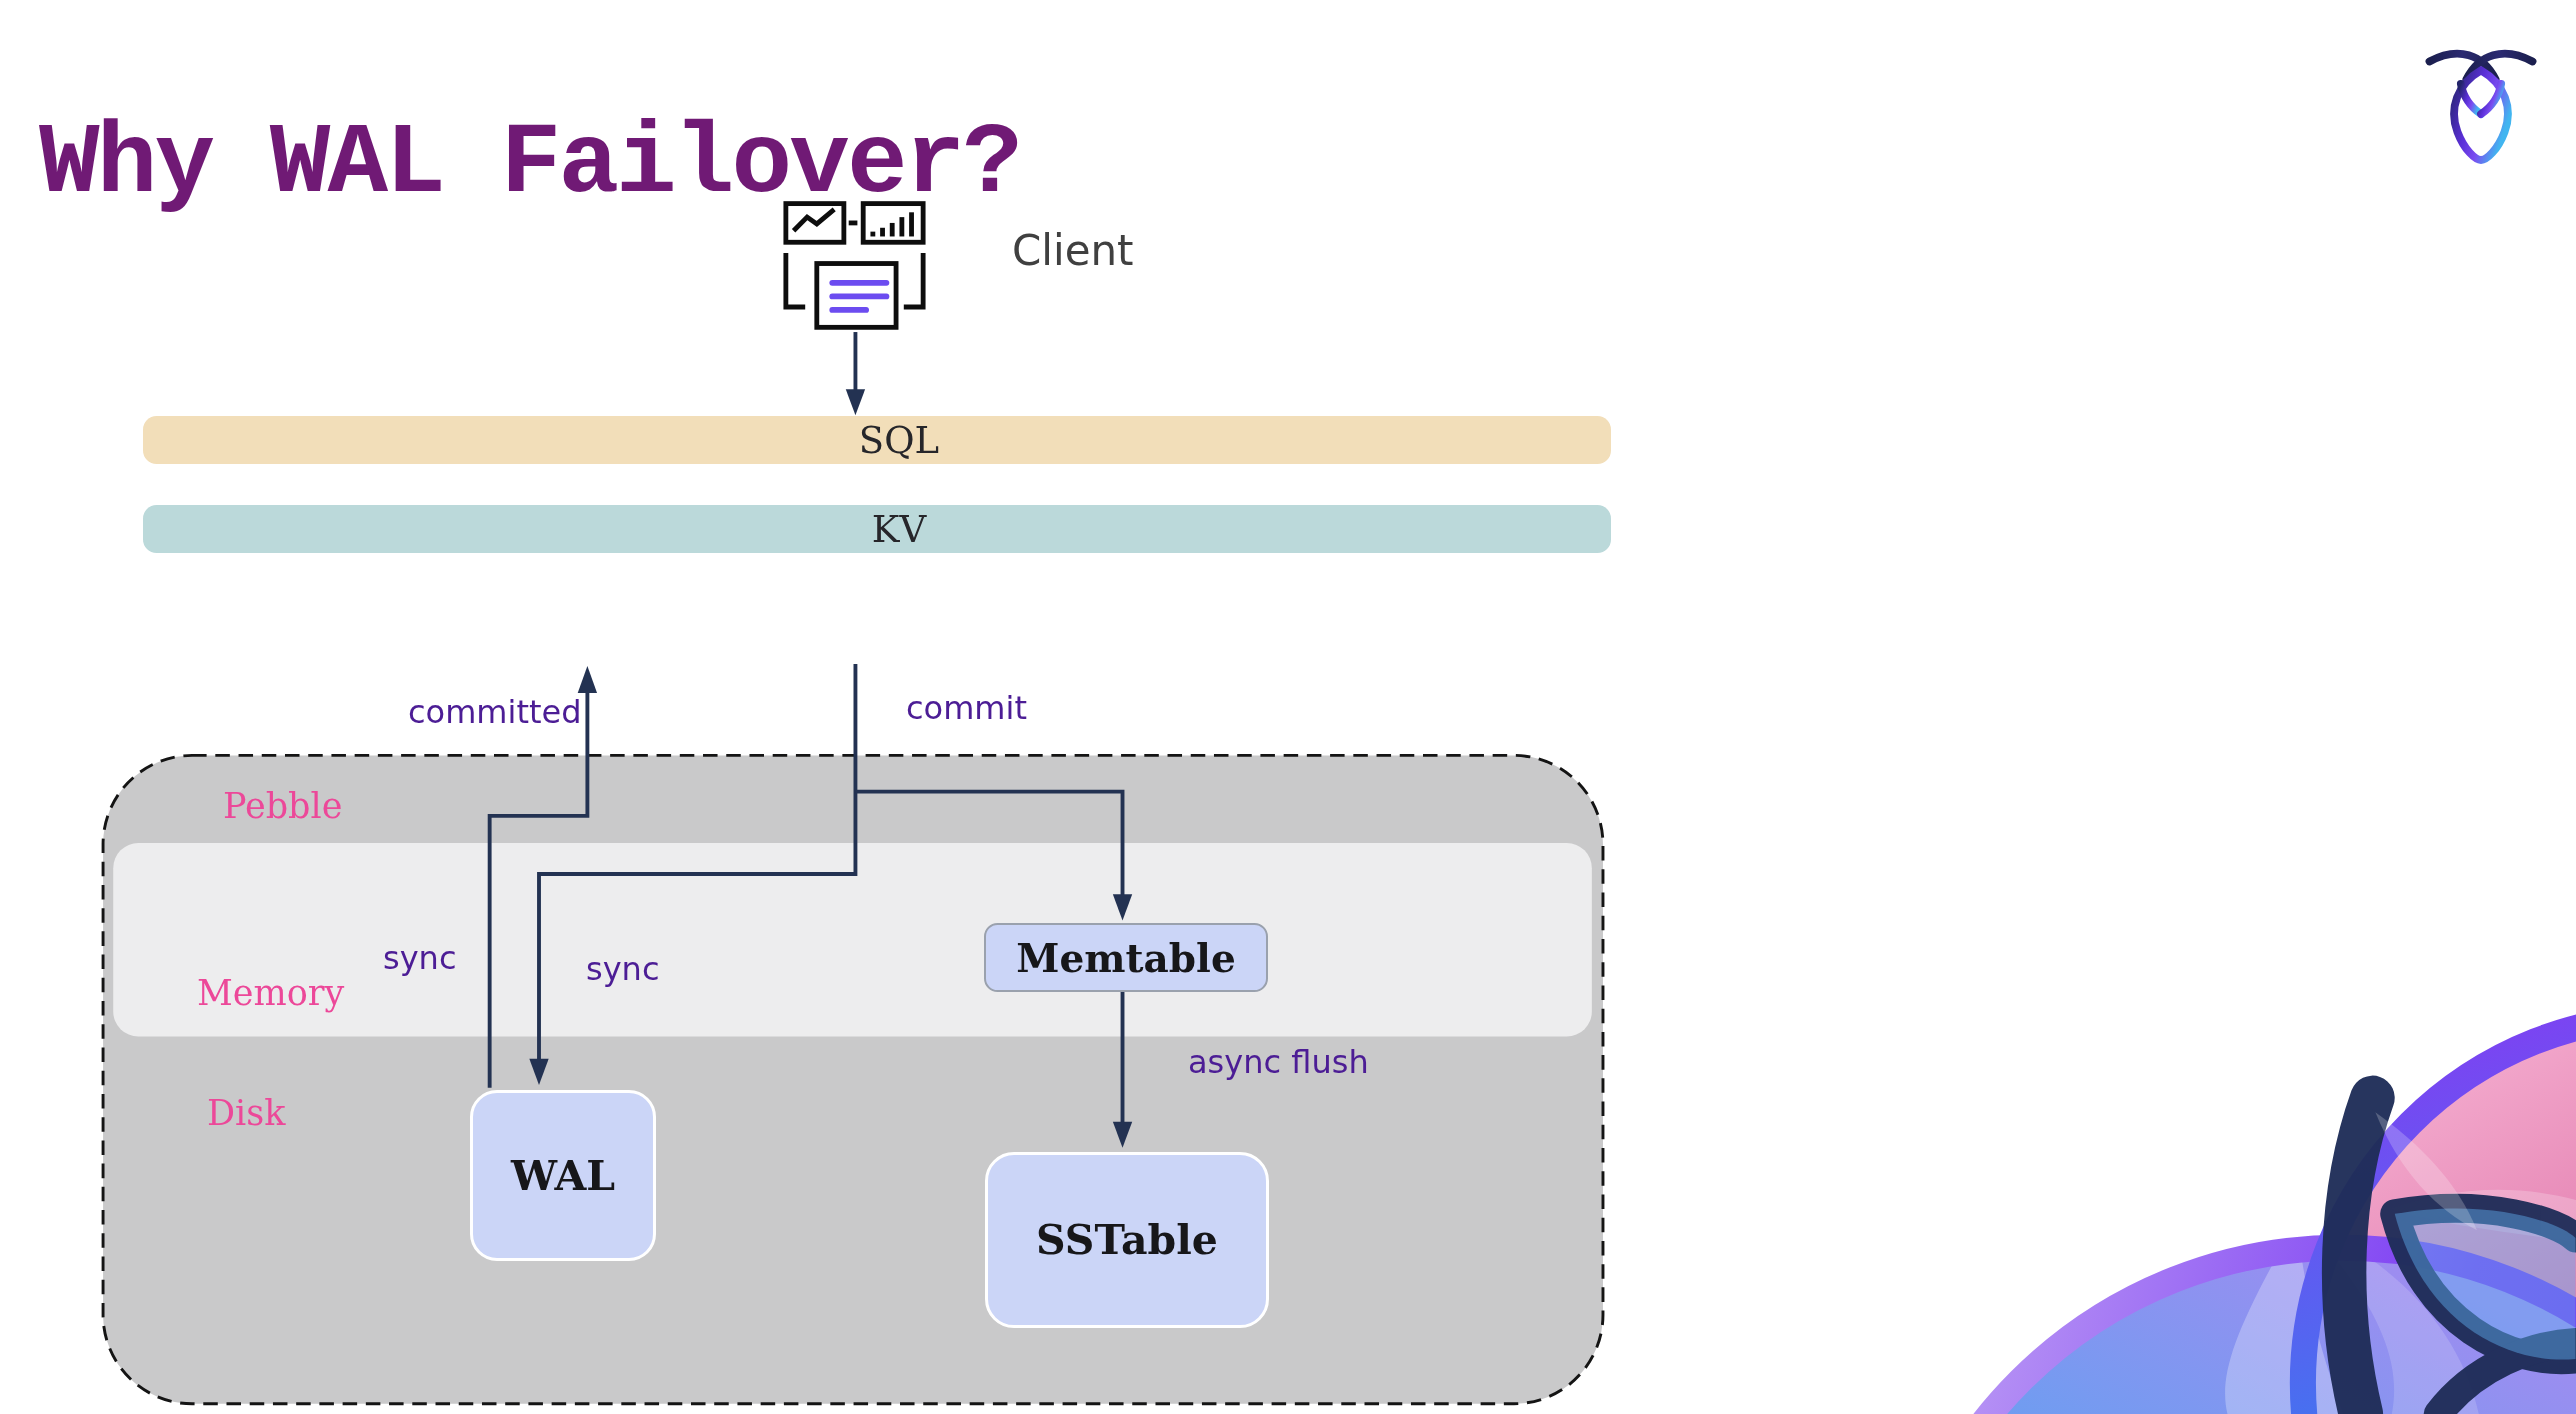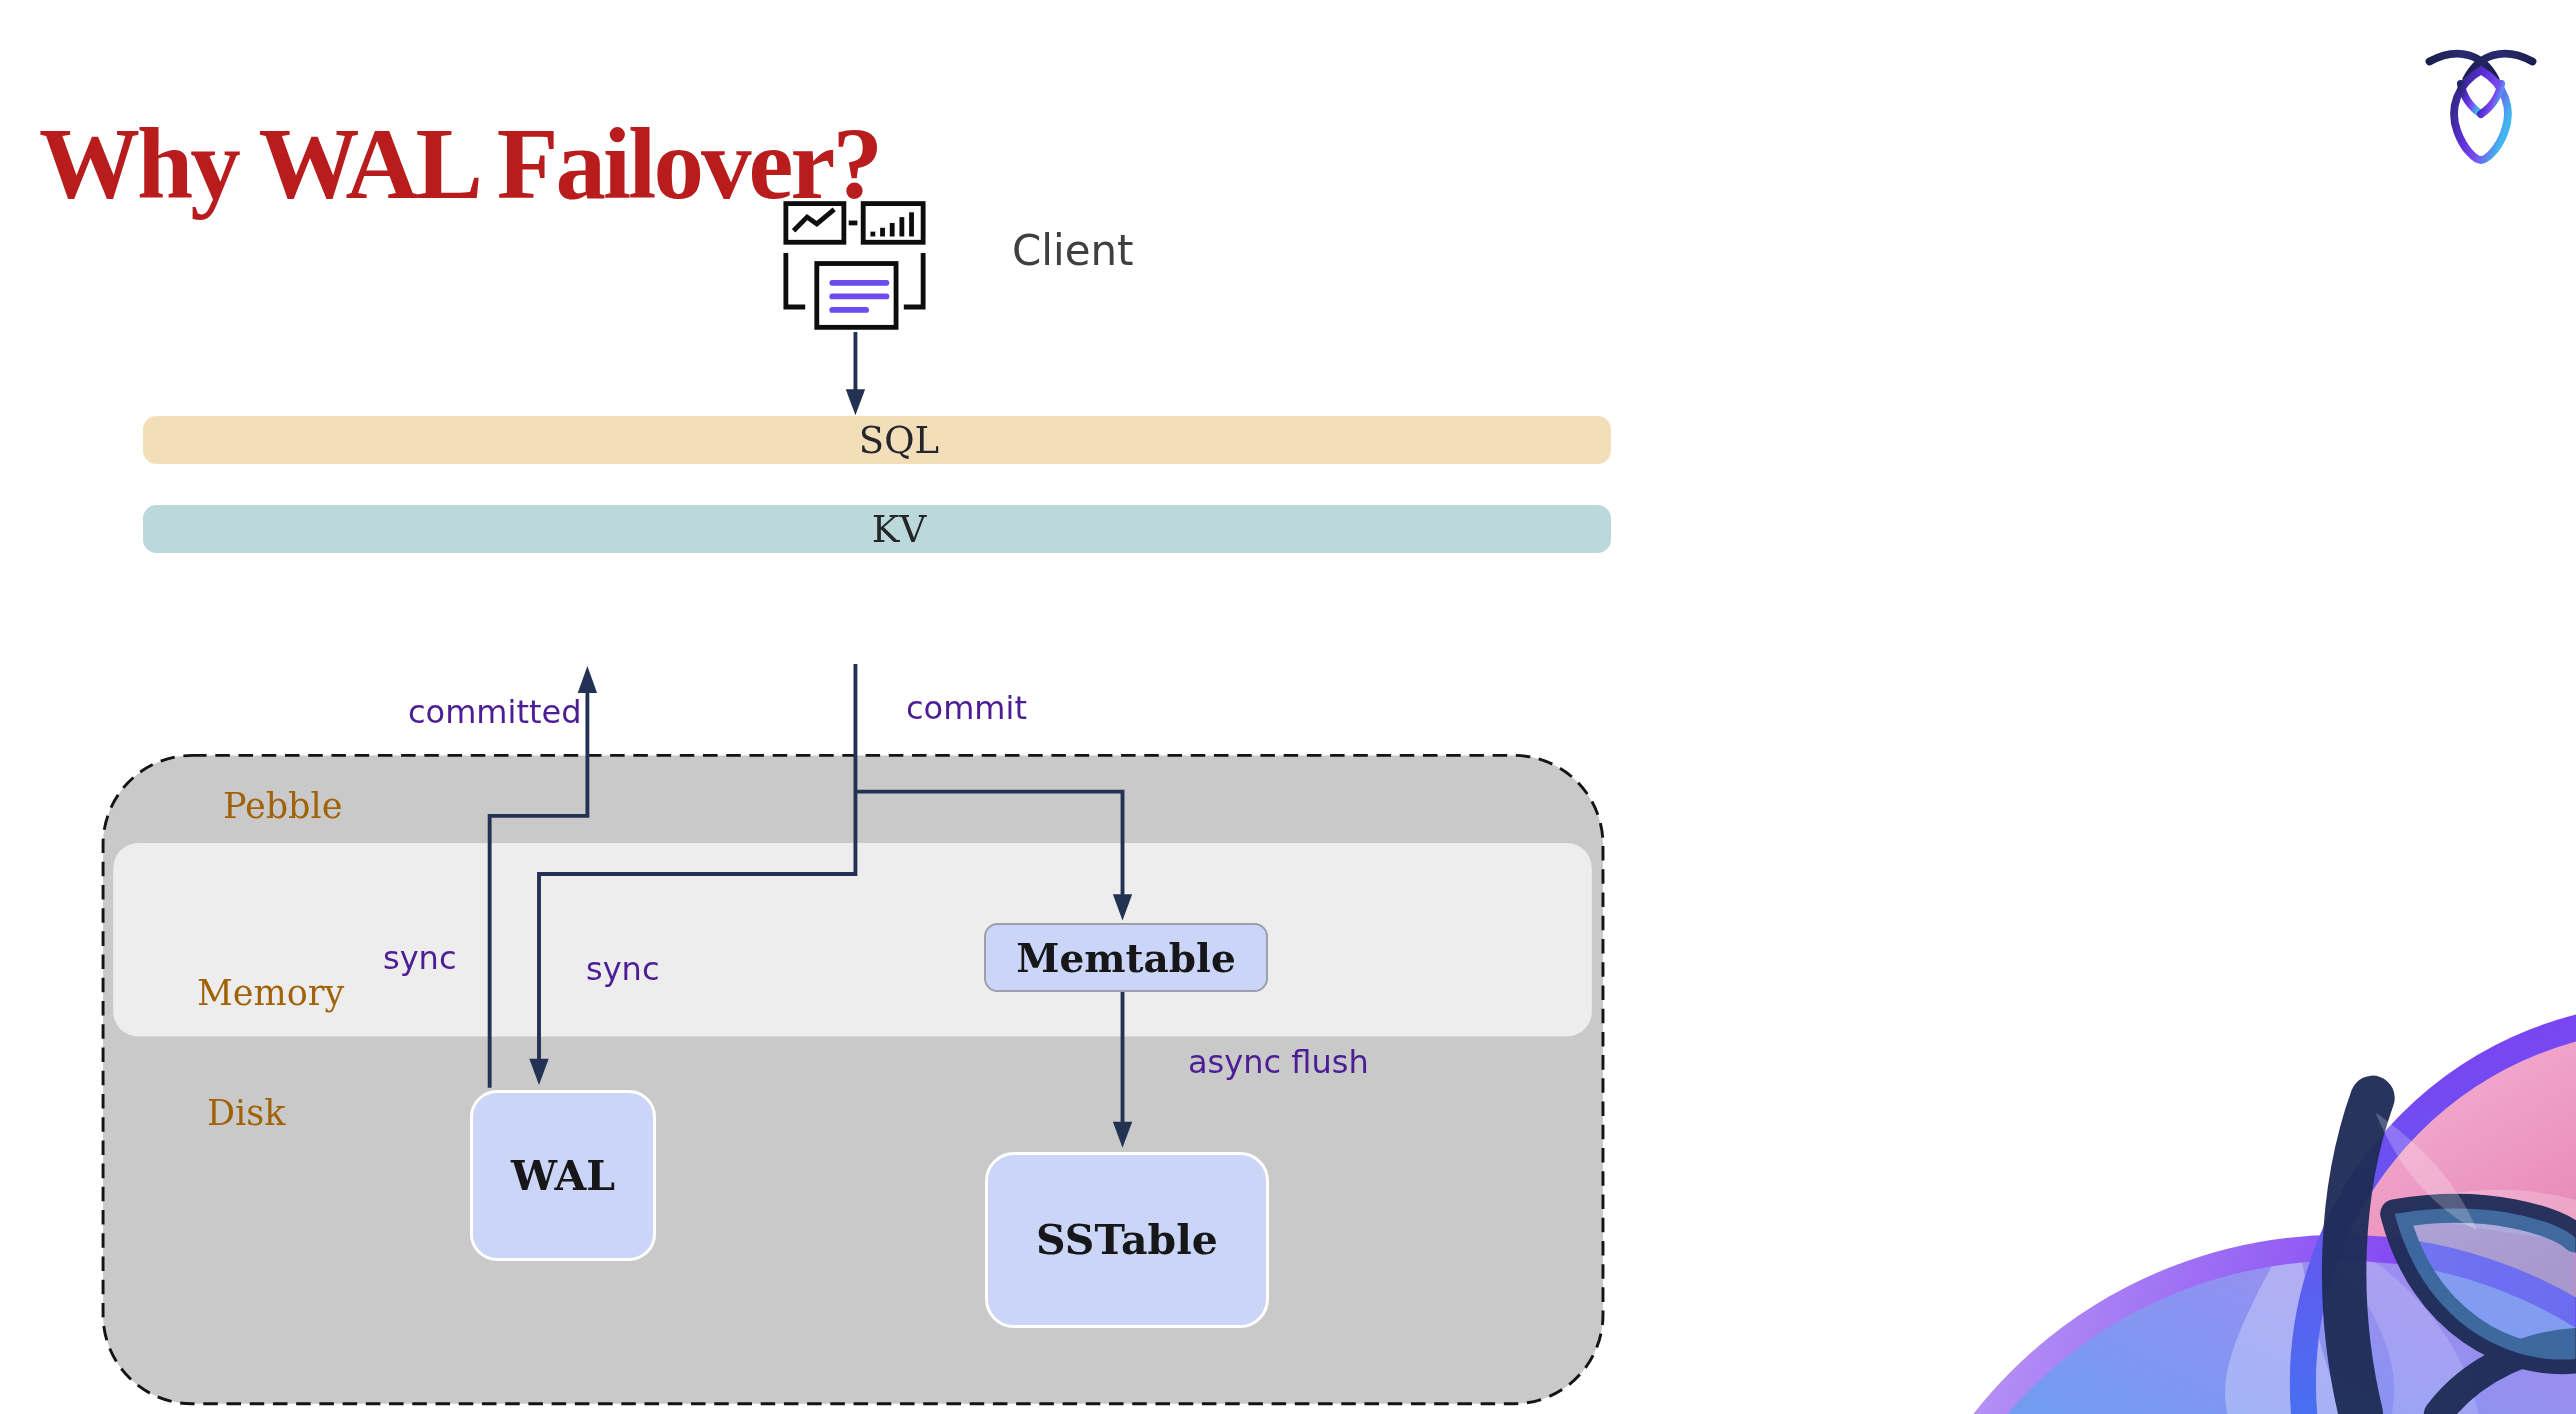--- a/index.html
+++ b/index.html
@@ -3,43 +3,43 @@
 <meta charset="utf-8">
 <style>
   html,body{margin:0;padding:0;background:#ffffff;}
   .slide{
     position:relative;width:2576px;height:1415px;background:#ffffff;overflow:hidden;
     font-family:"DejaVu Sans","Liberation Sans",sans-serif;color:#111;
   }
   
   .title{
     position:absolute;left:39px;top:41px;width:1355px;
-    font-family:Liberation Serif, serif;
-    font-weight:800;font-size:101px;letter-spacing:-2.9px;color:#b91c1c;line-height:1.1;
+    font-family:Liberation Mono, monospace;
+    font-weight:800;font-size:101px;letter-spacing:-2.9px;color:#701a75;line-height:1.1;
   }
   
   .logo{position:absolute;left:2425px;top:43px;width:112px;height:122px;}
   
   .client-icon{position:absolute;left:778px;top:192px;width:153px;height:145px;}
   .client-label{position:absolute;left:1012px;top:226px;font-size:42px;color:#404040;}
   
   .bar{
     position:absolute;left:143px;width:1424px;border-radius:13.5px;
     display:flex;align-items:center;justify-content:center;
     font-family:"DejaVu Serif","Liberation Serif",serif;font-size:37px;color:#26262a;padding-left:44px;
   }
   .bar-sql{top:416px;height:48px;background:#F2DEB9;}
   .bar-kv{top:505px;height:48px;background:#BBD9DA;}
   .bar-storage{top:579px;height:85px;background:#D4CFE3;}
   
   .edges{position:absolute;left:0;top:0;width:2576px;height:1415px;}
   
   .region-label{
     position:absolute;font-family:"DejaVu Serif","Liberation Serif",serif;
-    font-size:35px;color:#a16207;
+    font-size:35px;color:#ec4899;
   }
   .lbl-pebble{left:223px;top:786px;}
   .lbl-memory{left:155px;top:973px;margin-left:42px;}
   .lbl-disk{left:207px;top:1093px;}
   
   .node{
     position:absolute;background:#CBD5F7;
     display:flex;align-items:center;justify-content:center;
     font-family:"DejaVu Serif","Liberation Serif",serif;font-weight:bold;color:#17171a;
   }

